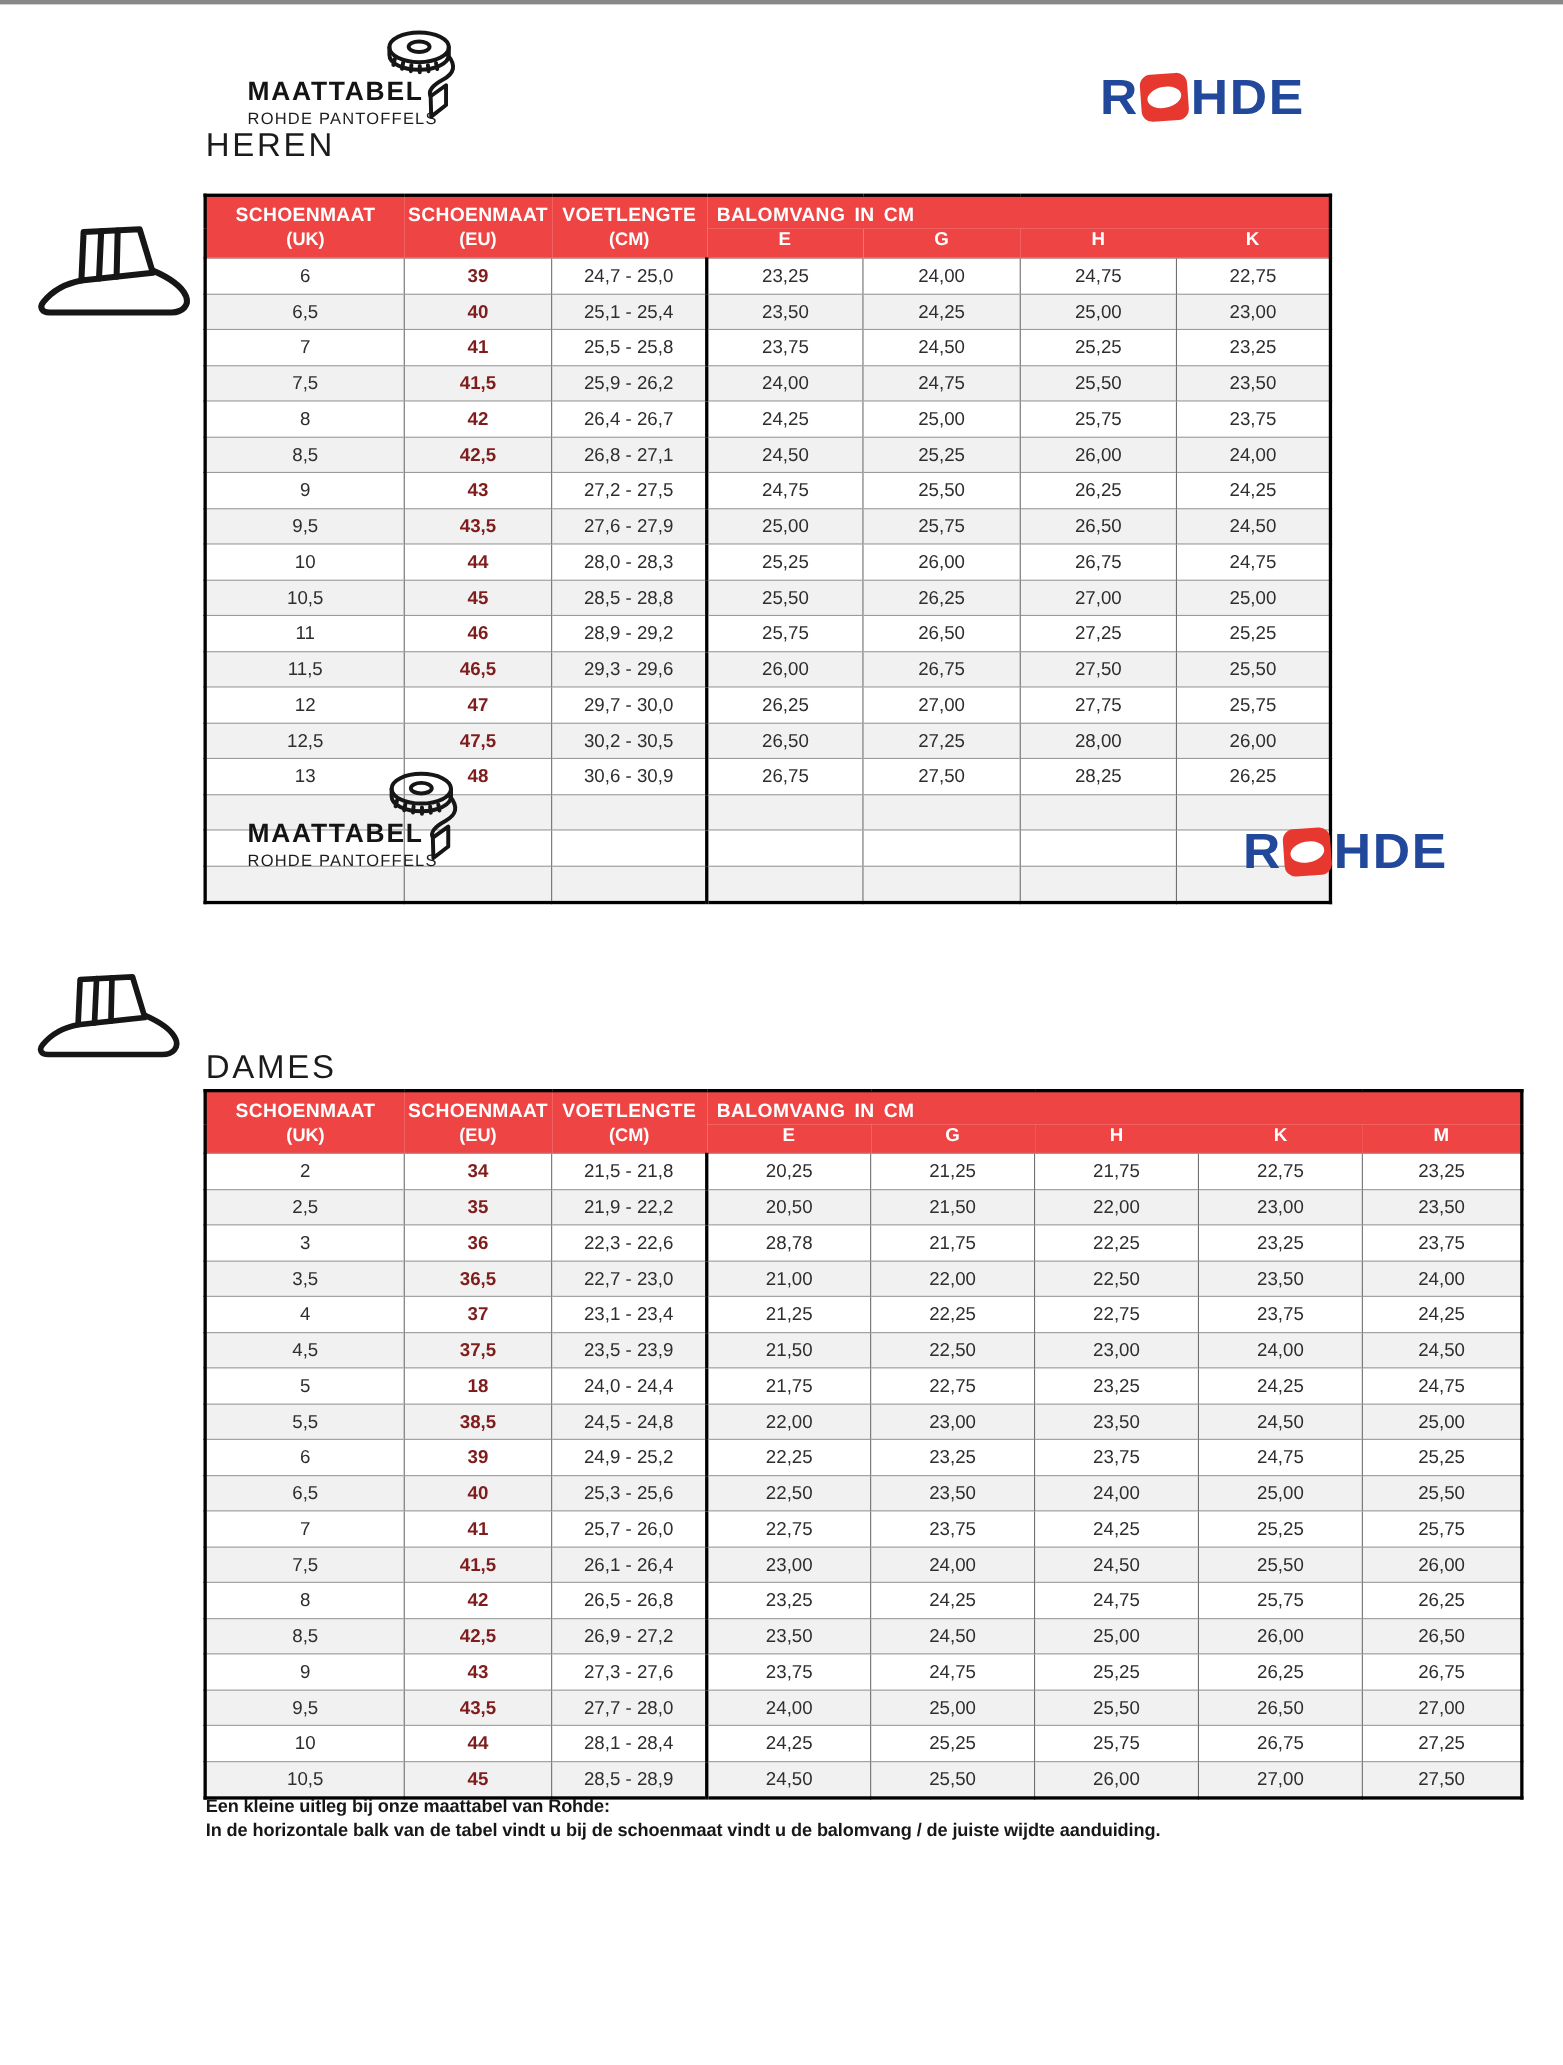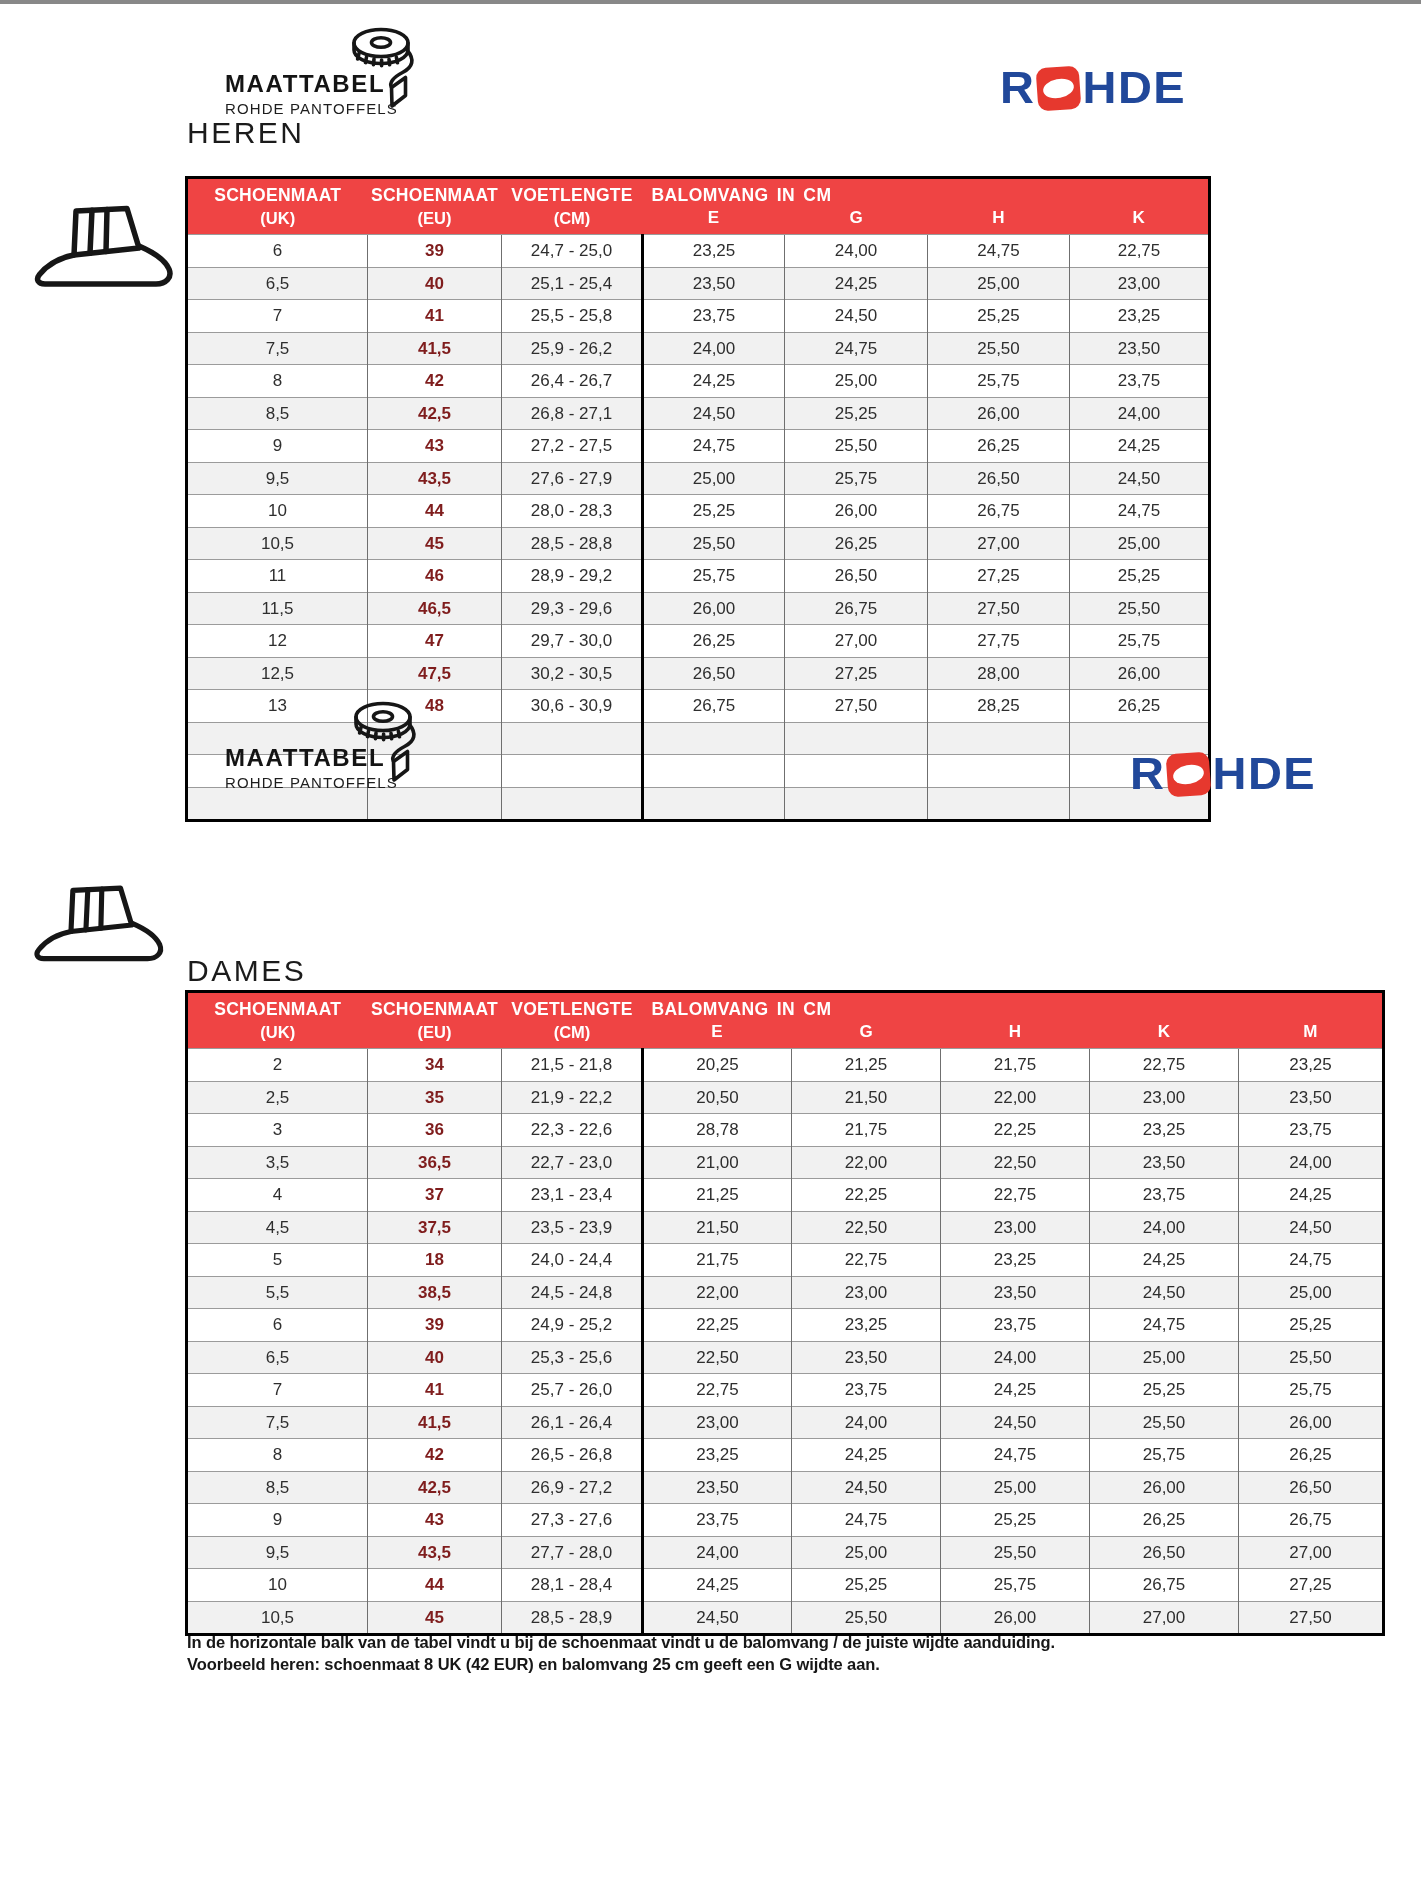--- a/index.html
+++ b/index.html
@@ -556,17 +556,17 @@
           <td class="c3 first-bal">24,50</td>
           <td class="c4">25,50</td>
           <td class="c5">26,00</td>
           <td class="c6">27,00</td>
           <td class="c7">27,50</td>
         </tr>
       </tbody>
     </table>
 
   <div class="footer">
+    <div>Een kleine uitleg bij onze maattabel van Rohde:</div>
     <div>In de horizontale balk van de tabel vindt u bij de schoenmaat vindt u de balomvang / de juiste wijdte aanduiding.</div>
-    <div>Voorbeeld heren: schoenmaat 8 UK (42 EUR) en balomvang 25 cm geeft een G wijdte aan.</div>
   </div>
 
 </div>
 
 </body></html>

